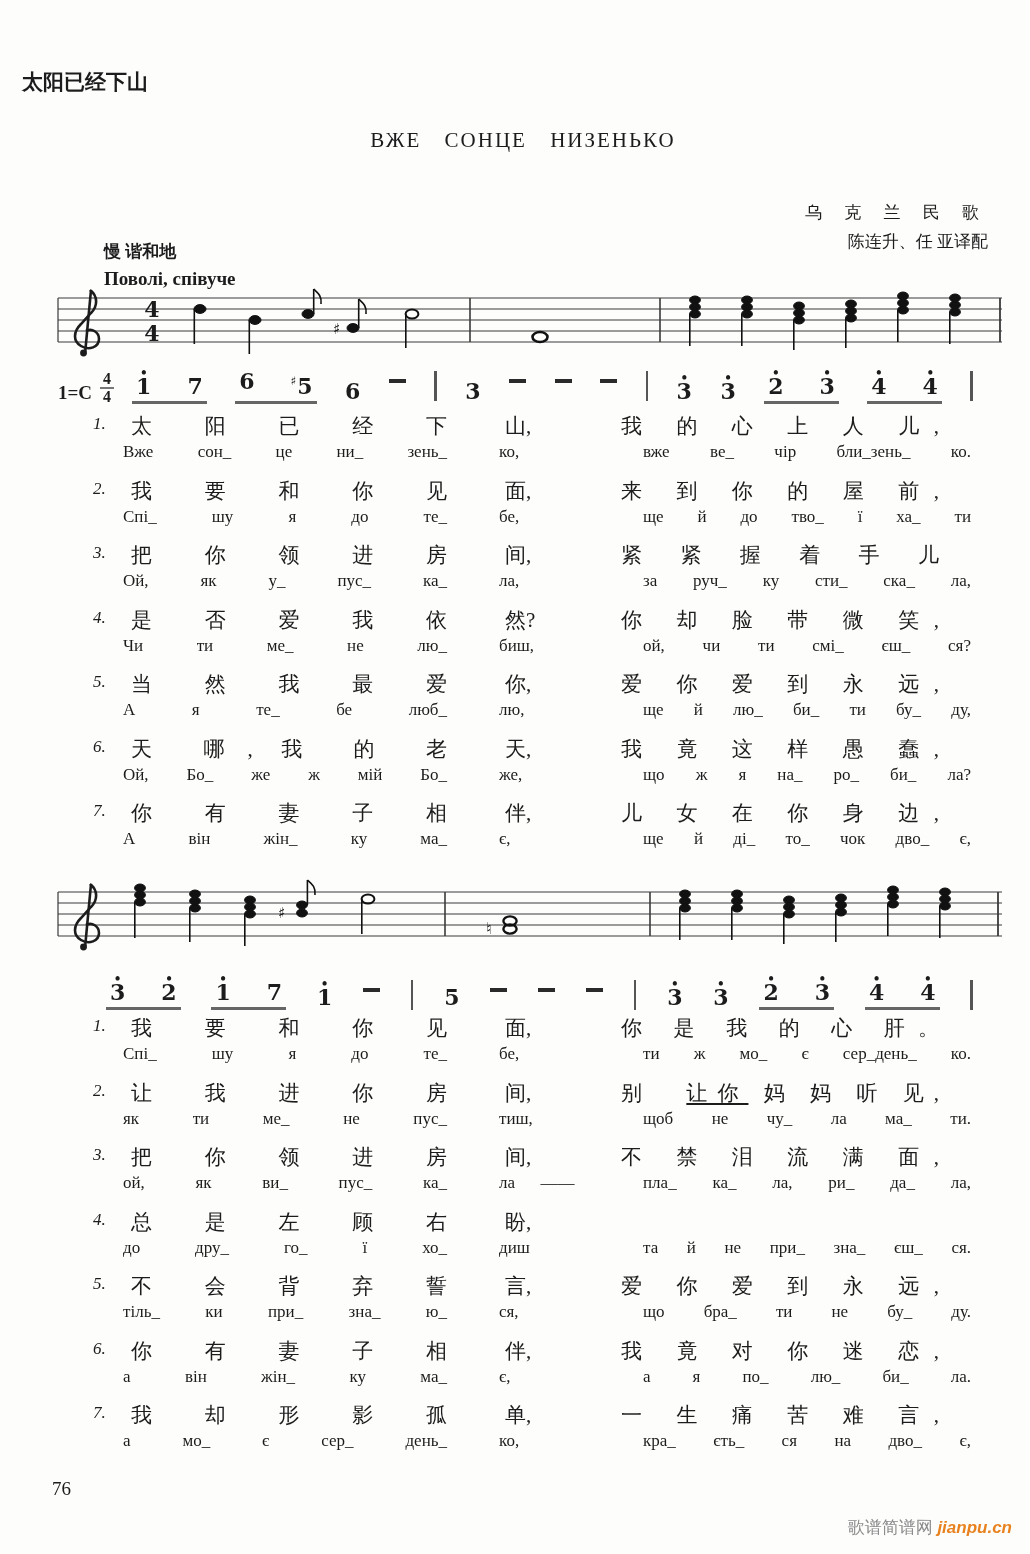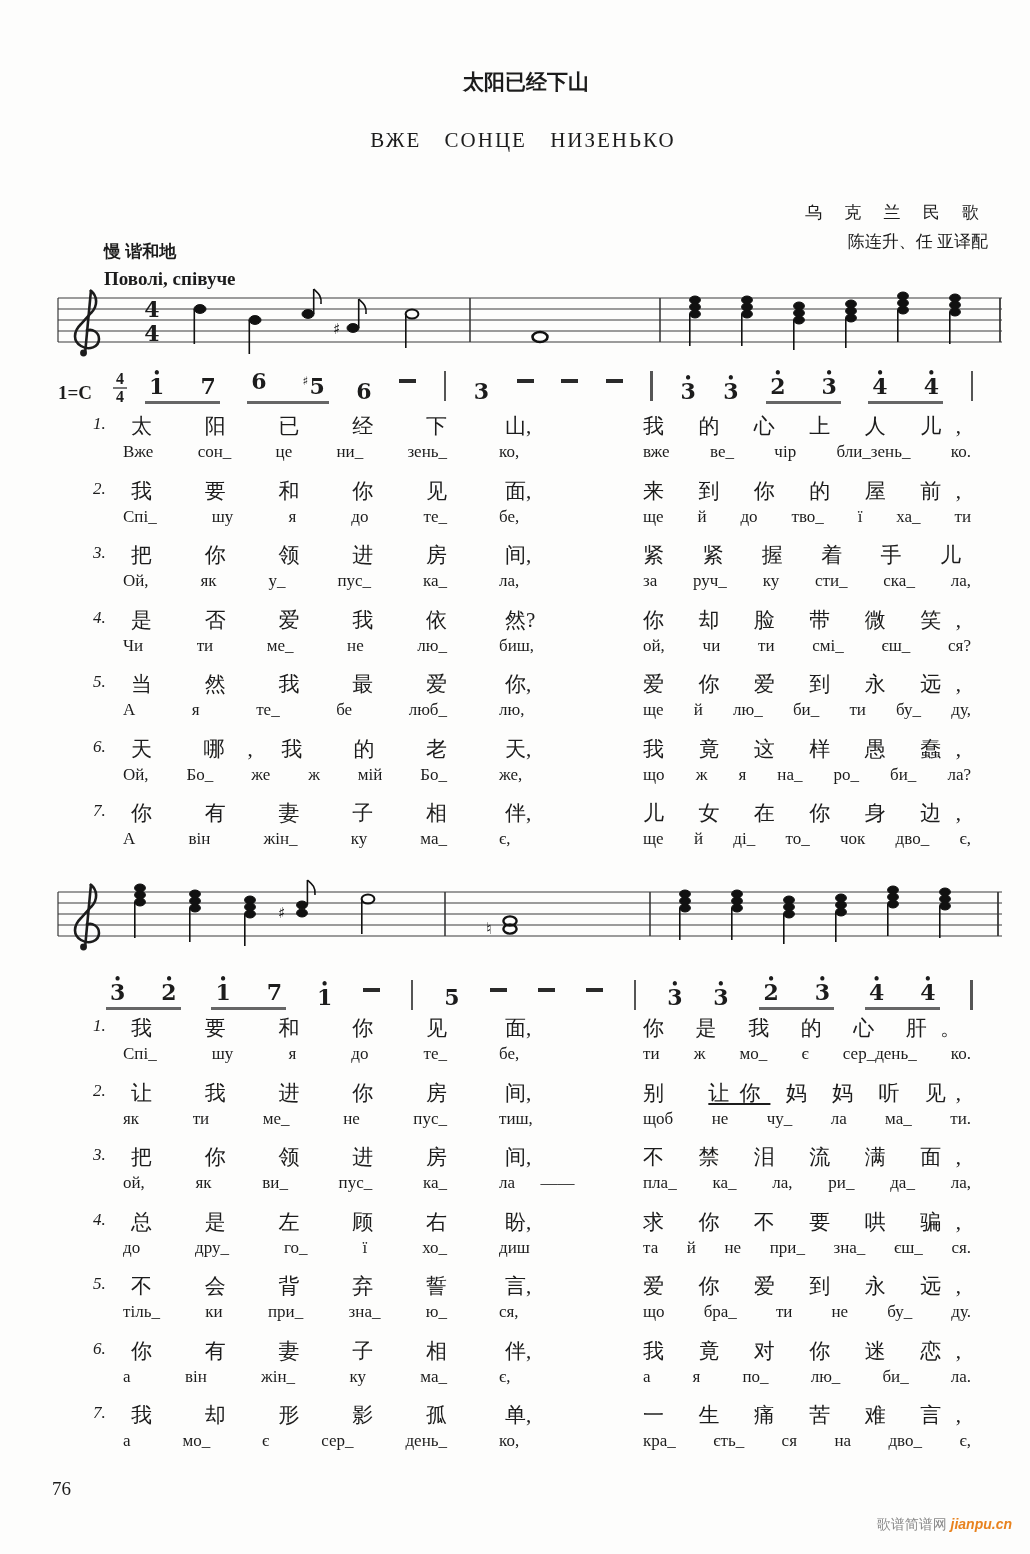--- a/index.html
+++ b/index.html
@@ -1,39 +1,39 @@
 <!DOCTYPE html>
 <html><head>
 <meta charset="utf-8">
 <style>
   html,body{margin:0;padding:0;background:#e8e8e8;}
   .page{position:relative;width:1030px;height:1554px;background:#fdfdfc;margin:0 auto;
         font-family:"Liberation Serif","DejaVu Serif",serif;color:#1c1c1c;overflow:hidden;}
 
   
-  .title{position:absolute;top:68px;left:0;width:100%;text-align:center;
+  .title{position:absolute;top:68px;left:0;width:100%;
          font-size:37px;font-weight:bold;letter-spacing:22px;text-indent:22px;}
   .subtitle{position:absolute;top:128px;left:8px;width:100%;text-align:center;
             font-size:21px;letter-spacing:2px;word-spacing:16px;}
   .credits{position:absolute;top:198px;right:42px;text-align:right;font-size:17px;line-height:29px;}
   .credits .src{letter-spacing:9px;}
   .tempo{position:absolute;top:238px;left:104px;font-size:17px;line-height:27px;font-weight:bold;}
   .tempo .uk{font-size:19px;}
 
   
   .staff{position:absolute;left:50px;width:960px;}
   .staff svg{display:block;}
   #staff1{top:284px;}
   #staff2{top:872px;}
 
   
   .jianpu{position:absolute;left:58px;width:915px;display:flex;align-items:flex-end;height:42px;}
   #jianpu1{top:362px;}
   #jianpu2{top:968px;}
-  .jkey{font-size:19px;font-weight:bold;margin-right:21px;white-space:nowrap;}
+  .jkey{font-size:19px;font-weight:bold;margin-right:8px;white-space:nowrap;}
   .jtsig{display:inline-flex;flex-direction:column;align-items:center;font-size:16px;
          font-weight:bold;line-height:14px;margin-right:18px;}
   .jtsig .bar{width:14px;height:2px;background:#777;margin:1px 0;}
   .jtokens{flex:1;display:flex;justify-content:space-between;align-items:flex-end;}
   .jtok{position:relative;font-size:22px;font-weight:bold;font-family:"DejaVu Serif",serif;line-height:26px;}
   .jdot{position:absolute;top:-13px;left:50%;transform:translateX(-50%);font-size:12px;}
   .jsharp{font-size:12px;vertical-align:9px;margin-right:1px;}
   .jgrp{display:flex;gap:36px;border-bottom:3px solid #666;padding:0 4px 2px;}
   .jbar{width:2.5px;height:30px;background:#555;align-self:center;}
   .jdash{width:17px;height:4px;background:#2a2a2a;align-self:center;margin-bottom:10px;}
@@ -41,29 +41,29 @@
   
   .verses{position:absolute;left:55px;width:930px;}
   #verses1{top:412px;}
   #verses2{top:1014px;}
   .v-row{position:relative;height:64.5px;}
   .v-num{position:absolute;left:38px;top:2px;width:30px;font-style:italic;font-size:17px;}
   .zh{font-size:21px;letter-spacing:0;font-family:"Liberation Serif",serif;}
   .uk{font-size:17px;font-family:"Liberation Serif",serif;}
   .z-main{position:absolute;left:76px;top:0;width:316px;text-align:justify;text-align-last:justify;}
   .z-end{position:absolute;left:450px;top:0;width:130px;}
-  .z-right{position:absolute;left:588px;top:0;width:318px;text-align:justify;text-align-last:justify;}
+  .z-right{position:absolute;left:566px;top:0;width:318px;text-align:justify;text-align-last:justify;}
   .u-main{position:absolute;left:68px;top:30px;width:324px;text-align:justify;text-align-last:justify;}
   .u-end{position:absolute;left:444px;top:30px;width:190px;white-space:pre;}
   .u-right{position:absolute;left:588px;top:30px;width:328px;text-align:justify;text-align-last:justify;}
   .u{text-decoration:underline;text-underline-offset:3px;margin-left:19px;}
 
   
   .pagenum{position:absolute;left:52px;top:1478px;font-size:19px;}
-  .watermark{position:absolute;right:18px;top:1516px;font-size:14px;font-family:"Liberation Sans",sans-serif;}
+  .watermark{position:absolute;right:18px;top:1516px;font-size:17px;font-family:"Liberation Sans",sans-serif;}
   .wm-name{color:#8a8a8a;}
   .wm-url{color:#e8821e;font-style:italic;font-weight:bold;}
 </style>
 </head>
 <body>
 
 <div class="page">
 
   <div class="title zh">太阳已经下山</div>
   <div class="subtitle">ВЖЕ СОНЦЕ НИЗЕНЬКО</div>
@@ -410,21 +410,20 @@
         <span class="z-end zh">间,</span>
         <span class="z-right zh">不 禁 泪 流 满 面,</span>
         <span class="u-main uk">ой, як ви_ пус_ ка_</span>
         <span class="u-end uk">ла      ——</span>
         <span class="u-right uk">пла_ ка_ ла, ри_ да_ ла,</span>
       </div>
       <div class="v-row">
         <span class="v-num">4.</span>
         <span class="z-main zh">总 是 左 顾 右</span>
         <span class="z-end zh">盼,</span>
-        <span class="z-right zh">求 你 不 要 哄 骗,</span>
         <span class="u-main uk">до дру_ го_ ї хо_</span>
         <span class="u-end uk">диш</span>
         <span class="u-right uk">та й не при_ зна_ єш_ ся.</span>
       </div>
       <div class="v-row">
         <span class="v-num">5.</span>
         <span class="z-main zh">不 会 背 弃 誓</span>
         <span class="z-end zh">言,</span>
         <span class="z-right zh">爱 你 爱 到 永 远,</span>
         <span class="u-main uk">тіль_ ки при_ зна_ ю_</span>

